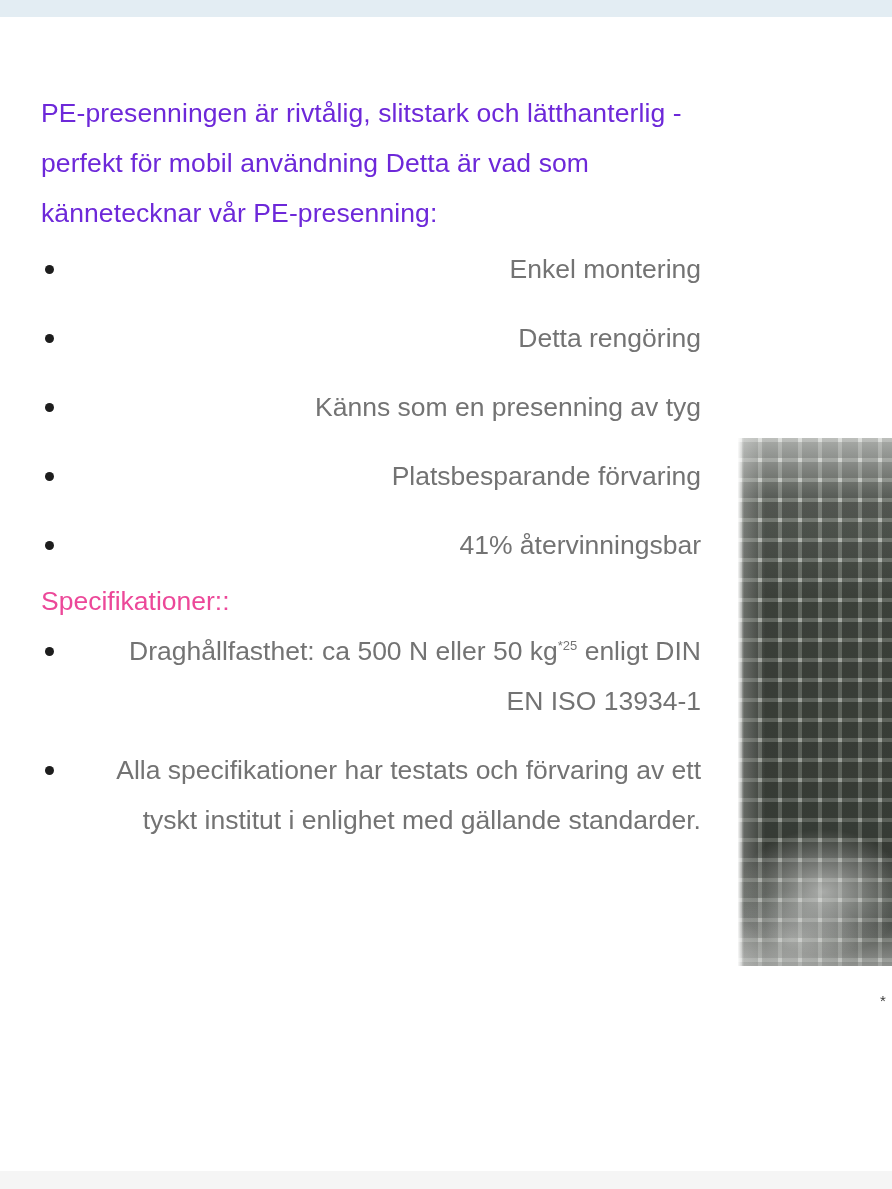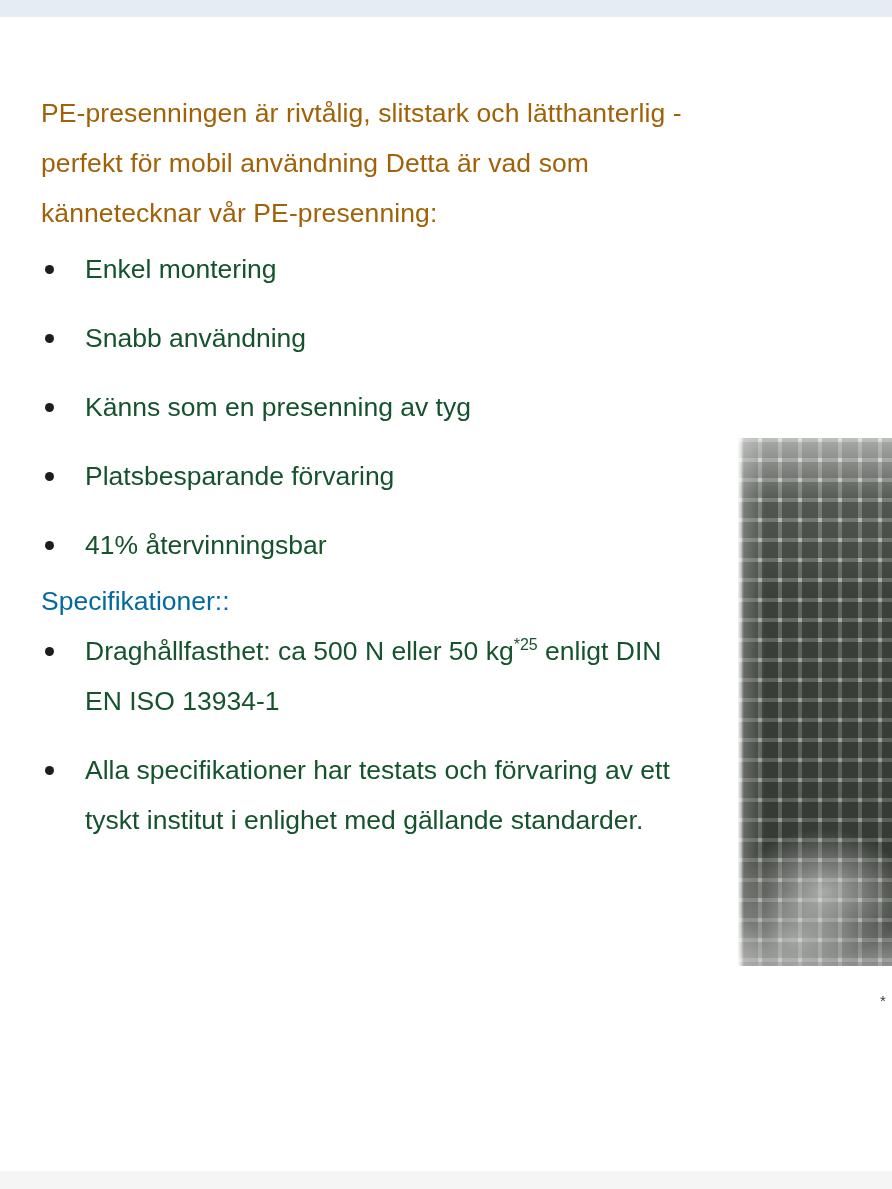--- a/index.html
+++ b/index.html
@@ -36,33 +36,33 @@
   .content {
     position: absolute;
     left: 41px;
     top: 88px;
     width: 660px;
   }
 
   .para {
     font-size: 26.5px;
     line-height: 50px;
-    color: #a16207;
+    color: #6d28d9;
     letter-spacing: 0.1px;
     margin: 0;
   }
 
   .para-lead {
     margin-bottom: 0;
   }
 
   .section-heading {
     font-size: 26.5px;
     line-height: 50px;
-    color: #0369a1;
+    color: #ec4899;
     margin: 0;
     padding-top: 6px;
   }
 
   ul.bullets {
     list-style: none;
     margin: 0;
     padding: 0;
   }
   ul.bullets.features {
@@ -70,40 +70,41 @@
   }
   ul.bullets.specs {
     margin-top: 0;
   }
 
   ul.bullets li {
     position: relative;
     padding-left: 44px;
     font-size: 26.5px;
     line-height: 50px;
-    color: #14532d;
+    color: #737373;
     margin-bottom: 19px;
+    text-align: right;
   }
   ul.bullets.specs li {
     margin-bottom: 19px;
   }
   ul.bullets li:last-child {
     margin-bottom: 0;
   }
   ul.bullets li .dot {
     position: absolute;
     left: 4px;
     top: 21px;
     width: 9px;
     height: 9px;
     border-radius: 50%;
     background: #1d1d1d;
   }
   sup.ref {
-    font-size: 16px;
+    font-size: 13px;
     vertical-align: super;
     line-height: 0;
   }
 
   
   .texture-photo {
     position: absolute;
     left: 738px;
     top: 438px;
     width: 154px;
@@ -165,21 +166,21 @@
 
   <p class="para para-lead">PE-presenningen är rivtålig, slitstark och lätthanterlig - perfekt för mobil användning Detta är vad som kännetecknar vår PE-presenning:</p>
 
   <ul class="bullets features">
     <li>
       <span class="dot"></span>
       <span>Enkel montering</span>
     </li>
     <li>
       <span class="dot"></span>
-      <span>Snabb användning</span>
+      <span>Detta rengöring</span>
     </li>
     <li>
       <span class="dot"></span>
       <span>Känns som en presenning av tyg</span>
     </li>
     <li>
       <span class="dot"></span>
       <span>Platsbesparande förvaring</span>
     </li>
     <li>

